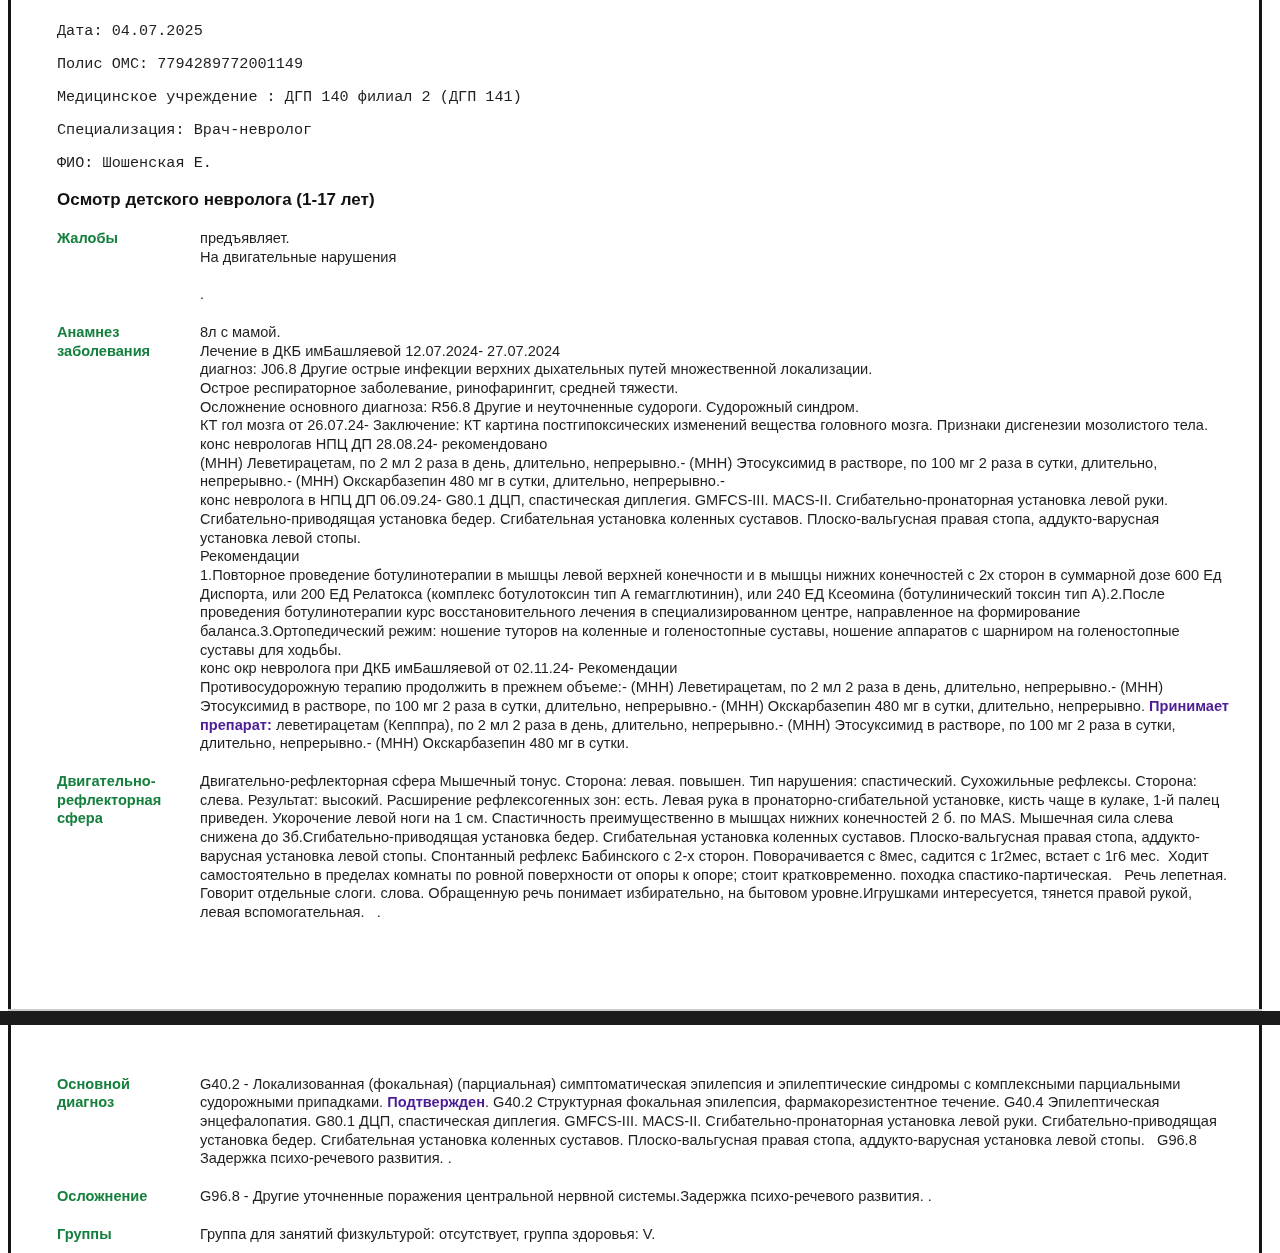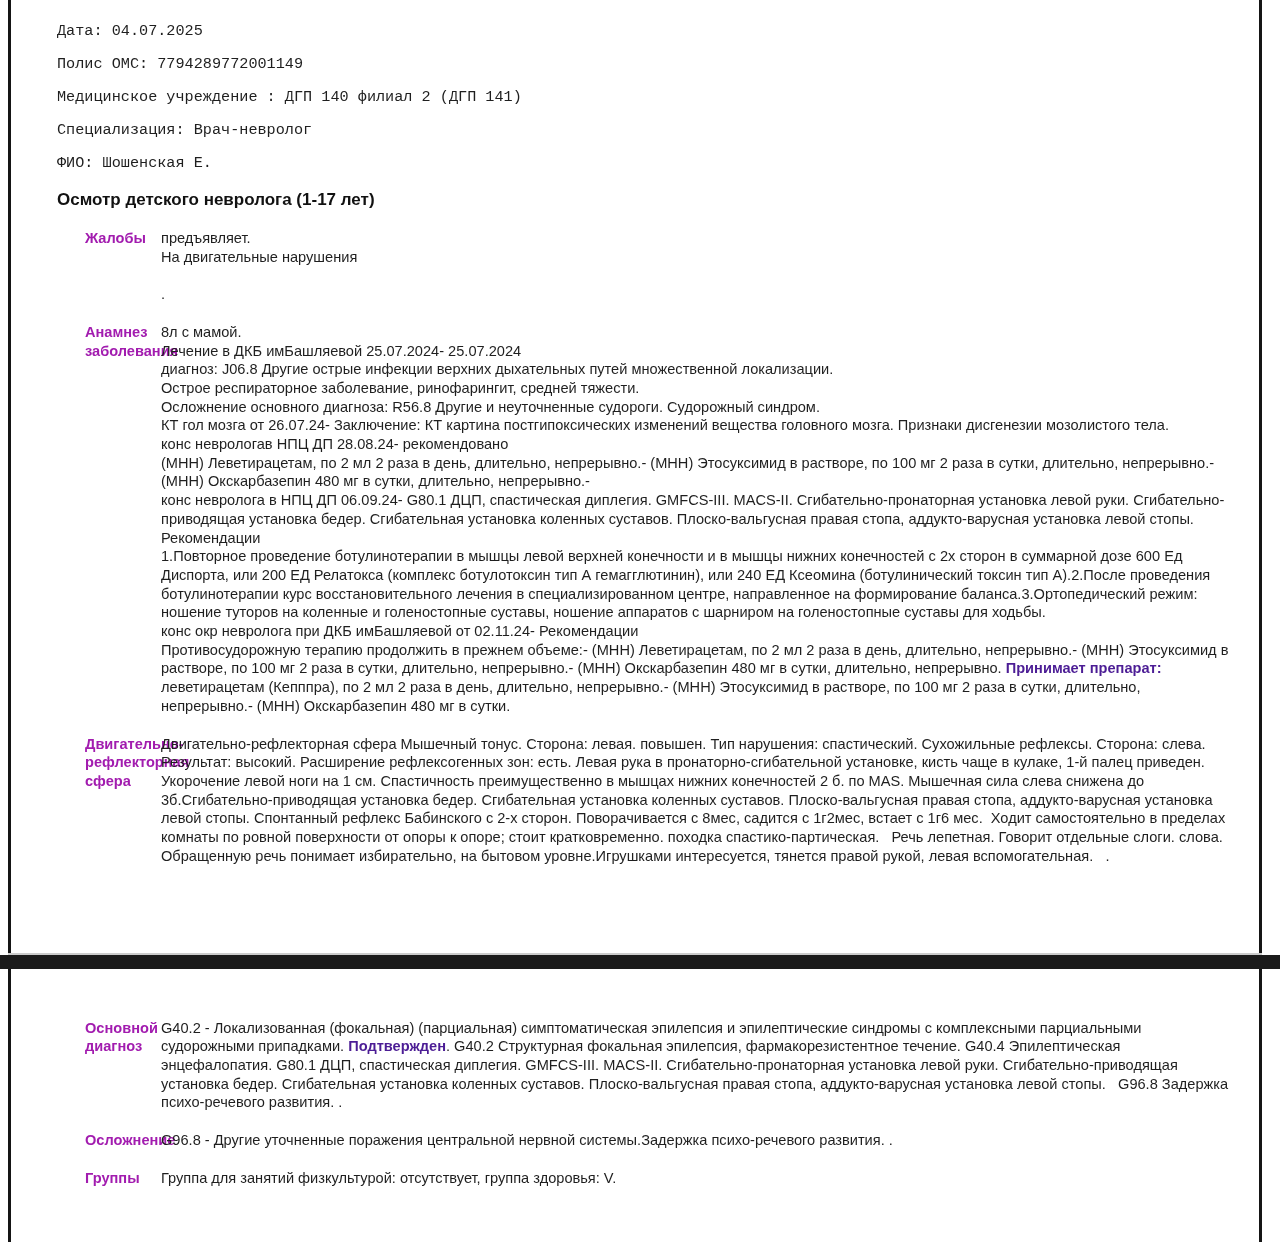--- a/index.html
+++ b/index.html
@@ -45,29 +45,28 @@
 
   .section {
     display: grid;
     grid-template-columns: 104px 1fr;
     margin-bottom: 19px;
   }
   .section .label {
     font-weight: bold;
     font-size: 14.6px;
     line-height: 18.7px;
-    color: #a21caf;
+    color: #15803d;
     padding-right: 3px;
-    margin-left: 28px;
   }
   .section .content {
     font-size: 14.6px;
     line-height: 18.7px;
   }
-  .para { white-space: pre-wrap; }
+  .para { white-space: pre-wrap; margin-left: 39px; }
   .para .b { font-weight: bold; color: #4c1d95; }
 </style>
 </head>
 <body>
 
 <div class="page page-1">
   <div class="meta">
     <div class="meta-line">Дата: 04.07.2025</div>
     <div class="meta-line">Полис ОМС: 7794289772001149</div>
     <div class="meta-line">Медицинское учреждение : ДГП 140 филиал 2 (ДГП 141)</div>
@@ -84,21 +83,21 @@
         <div class="para"><span>На двигательные нарушения</span></div>
         <div class="para">&nbsp;</div>
         <div class="para"><span>.</span></div>
       </div>
   </div>
 
   <div class="section">
     <div class="label">Анамнез заболевания</div>
     <div class="content">
         <div class="para"><span>8л с мамой.</span></div>
-        <div class="para"><span>Лечение в ДКБ имБашляевой 25.07.2024- 25.07.2024</span></div>
+        <div class="para"><span>Лечение в ДКБ имБашляевой 12.07.2024- 27.07.2024</span></div>
         <div class="para"><span>диагноз: J06.8 Другие острые инфекции верхних дыхательных путей множественной локализации.</span></div>
         <div class="para"><span>Острое респираторное заболевание, ринофарингит, средней тяжести.</span></div>
         <div class="para"><span>Осложнение основного диагноза: R56.8 Другие и неуточненные судороги. Судорожный синдром.</span></div>
         <div class="para"><span>КТ гол мозга от 26.07.24- Заключение: КТ картина постгипоксических изменений вещества головного мозга. Признаки дисгенезии мозолистого тела.</span></div>
         <div class="para"><span>конс неврологав НПЦ ДП 28.08.24- рекомендовано</span></div>
         <div class="para"><span>(МНН) Леветирацетам, по 2 мл 2 раза в день, длительно, непрерывно.- (МНН) Этосуксимид в растворе, по 100 мг 2 раза в сутки, длительно, непрерывно.- (МНН) Окскарбазепин 480 мг в сутки, длительно, непрерывно.-</span></div>
         <div class="para"><span>конс невролога в НПЦ ДП 06.09.24- G80.1 ДЦП, спастическая диплегия. GMFCS-III. MACS-II. Сгибательно-пронаторная установка левой руки. Сгибательно-приводящая установка бедер. Сгибательная установка коленных суставов. Плоско-вальгусная правая стопа, аддукто-варусная установка левой стопы.</span></div>
         <div class="para"><span>Рекомендации</span></div>
         <div class="para"><span>1.Повторное проведение ботулинотерапии в мышцы левой верхней конечности и в мышцы нижних конечностей с 2х сторон в суммарной дозе 600 Ед Диспорта, или 200 ЕД Релатокса (комплекс ботулотоксин тип А гемагглютинин), или 240 ЕД Ксеомина (ботулинический токсин тип А).2.После проведения ботулинотерапии курс восстановительного лечения в специализированном центре, направленное на формирование баланса.3.Ортопедический режим: ношение туторов на коленные и голеностопные суставы, ношение аппаратов с шарниром на голеностопные суставы для ходьбы.</span></div>
         <div class="para"><span>конс окр невролога при ДКБ имБашляевой от 02.11.24- Рекомендации</span></div>

